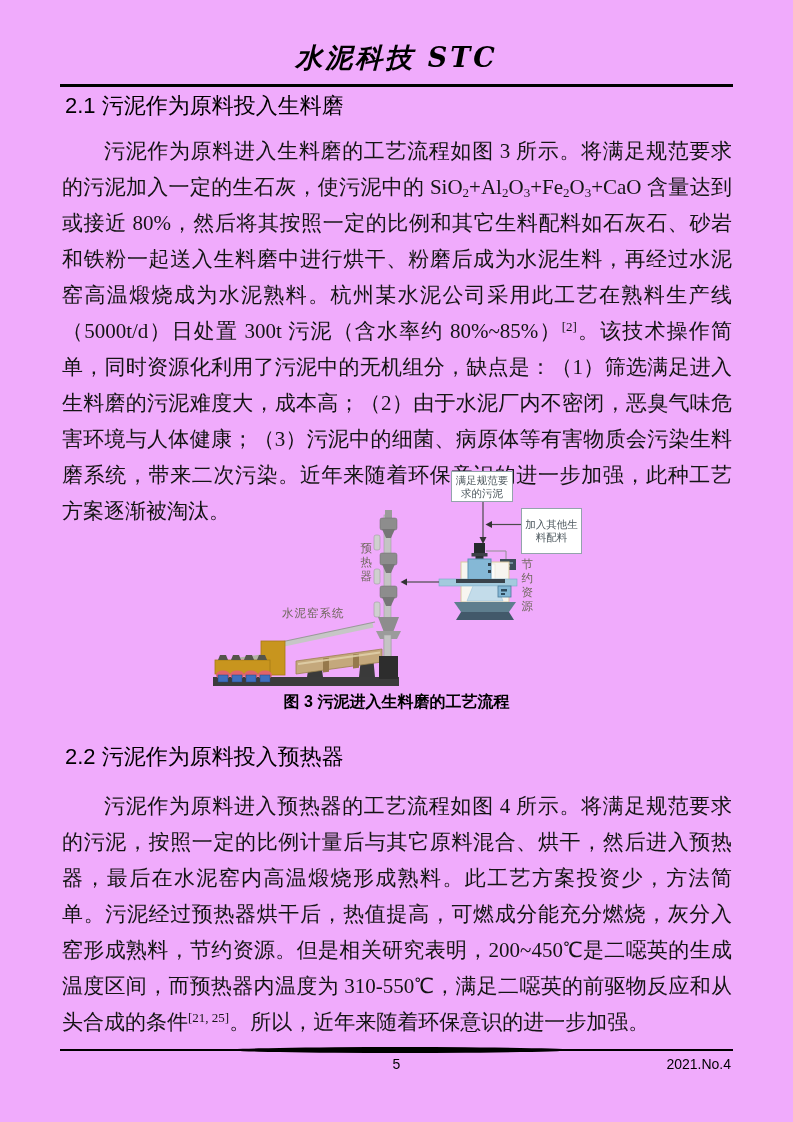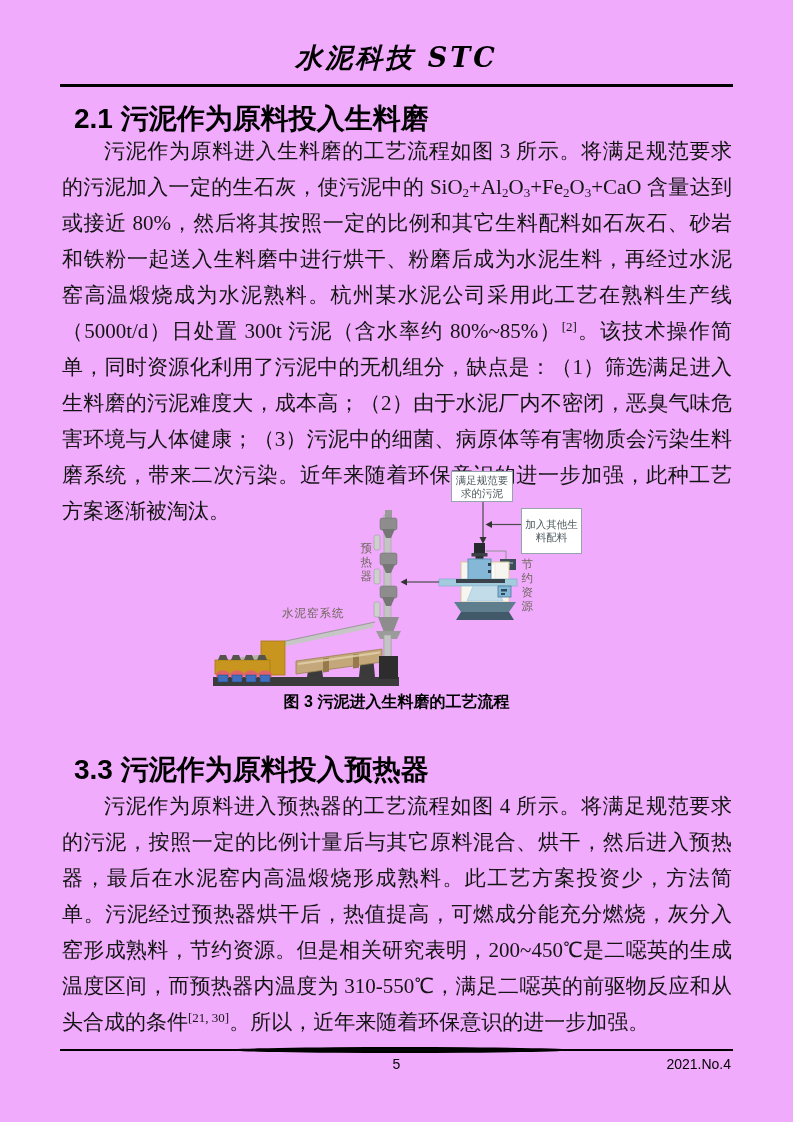--- a/index.html
+++ b/index.html
@@ -2,22 +2,22 @@
 <html style="--box-border: #93a4ab; --label-text: #6e675c; --mill-blue: #85b8d6; --mill-table-blue: #a3cadd; --mill-cone-blue: #c3dcea; --mill-base-slate: #5e7e8e; --cyclone-gray: #8d8d8d; --kiln-tan: #c4a87c; --cooler-gold: #c8951e; --cooler-red: #e0636a; --cooler-blue: #3f6fbe; --foundation-dark: #3b3b3b;"><head>
 <meta charset="utf-8">
 <style>
   html,body{margin:0;padding:0;background:#888;}
   .page{position:relative;width:793px;height:1122px;margin:0 auto;background:#f0abfc;
         font-family:"Liberation Serif",serif;color:#111;overflow:hidden;}
   .journal-title{position:absolute;top:40px;left:0;right:0;text-align:center;
         font-family:"DejaVu Serif",serif;font-style:italic;font-weight:bold;
         font-size:27px;letter-spacing:3px;color:#000;}
   .header-rule{position:absolute;top:84px;left:60px;width:673px;height:3px;background:#000;}
-  .sec-heading{position:absolute;left:62px;margin:12px;font-family:"Liberation Sans",sans-serif;
-        font-weight:bold;font-size:28px;color:#000;white-space:nowrap;}
+  .sec-heading{position:absolute;left:62px;margin:3px;font-family:"Liberation Sans",sans-serif;
+        font-weight:normal;font-size:22px;color:#000;white-space:nowrap;}
   #h21{top:88px;}
   #h22{top:739px;}
   .body-para{position:absolute;left:62px;width:670px;margin:0;font-size:21px;line-height:36px;
         text-align:justify;text-indent:2em;color:#141414;}
   #para1{top:133px;}
   #para2{top:788px;}
   .body-para sub{font-size:13px;vertical-align:-3px;line-height:0;}
   .body-para sup{font-size:13px;vertical-align:7px;line-height:0;}
   .figure{position:absolute;left:203px;top:465px;width:400px;height:232px;}
   .figure svg{position:absolute;left:0;top:0;}
@@ -144,22 +144,22 @@
 
     <div class="fbox" id="sludge-box">满足规范要求的污泥</div>
     <div class="fbox" id="ingredients-box">加入其他生料配料</div>
     <div class="flabel vert" id="preheater-label">预热器</div>
     <div class="flabel vert" id="mill-label">节约资源</div>
     <div class="flabel" id="kiln-label">水泥窑系统</div>
   </div>
 
   <div class="caption">图 3 污泥进入生料磨的工艺流程</div>
 
-  <h2 class="sec-heading" id="h22">3.3 污泥作为原料投入预热器</h2>
-  <p class="body-para" id="para2"><span>污泥作为原料进入预热器的工艺流程如图 4 所示。将满足规范要求的污泥，按照一定的比例计量后与其它原料混合、烘干，然后进入预热器，最后在水泥窑内高温煅烧形成熟料。此工艺方案投资少，方法简单。污泥经过预热器烘干后，热值提高，可燃成分能充分燃烧，灰分入窑形成熟料，节约资源。但是相关研究表明，200~450℃是二噁英的生成温度区间，而预热器内温度为 310-550℃，满足二噁英的前驱物反应和从头合成的条件</span><sup>[21, 30]</sup><span>。所以，近年来随着环保意识的进一步加强。</span></p>
+  <h2 class="sec-heading" id="h22">2.2 污泥作为原料投入预热器</h2>
+  <p class="body-para" id="para2"><span>污泥作为原料进入预热器的工艺流程如图 4 所示。将满足规范要求的污泥，按照一定的比例计量后与其它原料混合、烘干，然后进入预热器，最后在水泥窑内高温煅烧形成熟料。此工艺方案投资少，方法简单。污泥经过预热器烘干后，热值提高，可燃成分能充分燃烧，灰分入窑形成熟料，节约资源。但是相关研究表明，200~450℃是二噁英的生成温度区间，而预热器内温度为 310-550℃，满足二噁英的前驱物反应和从头合成的条件</span><sup>[21, 25]</sup><span>。所以，近年来随着环保意识的进一步加强。</span></p>
 
   <div class="footer-rule">
       <div class="lens"></div>
     </div>
   <div class="page-number">5</div>
   <div class="issue">2021.No.4</div>
 
 </div>
 
 </body></html>

